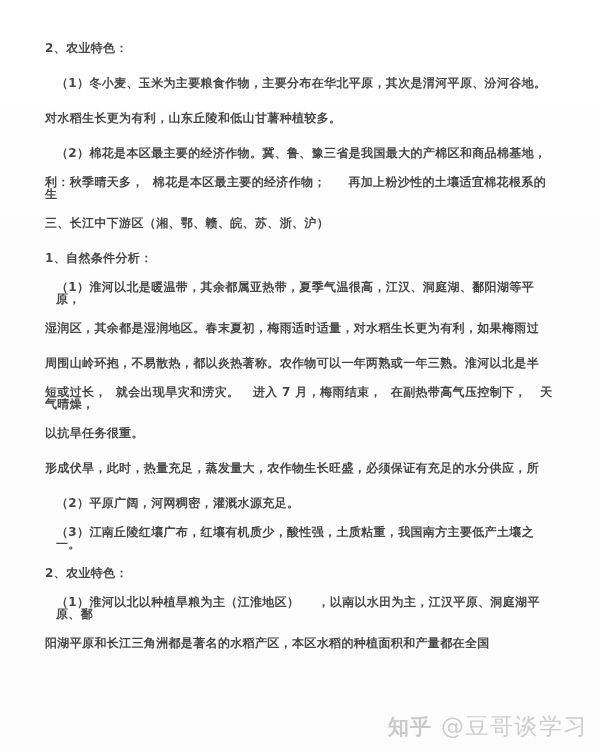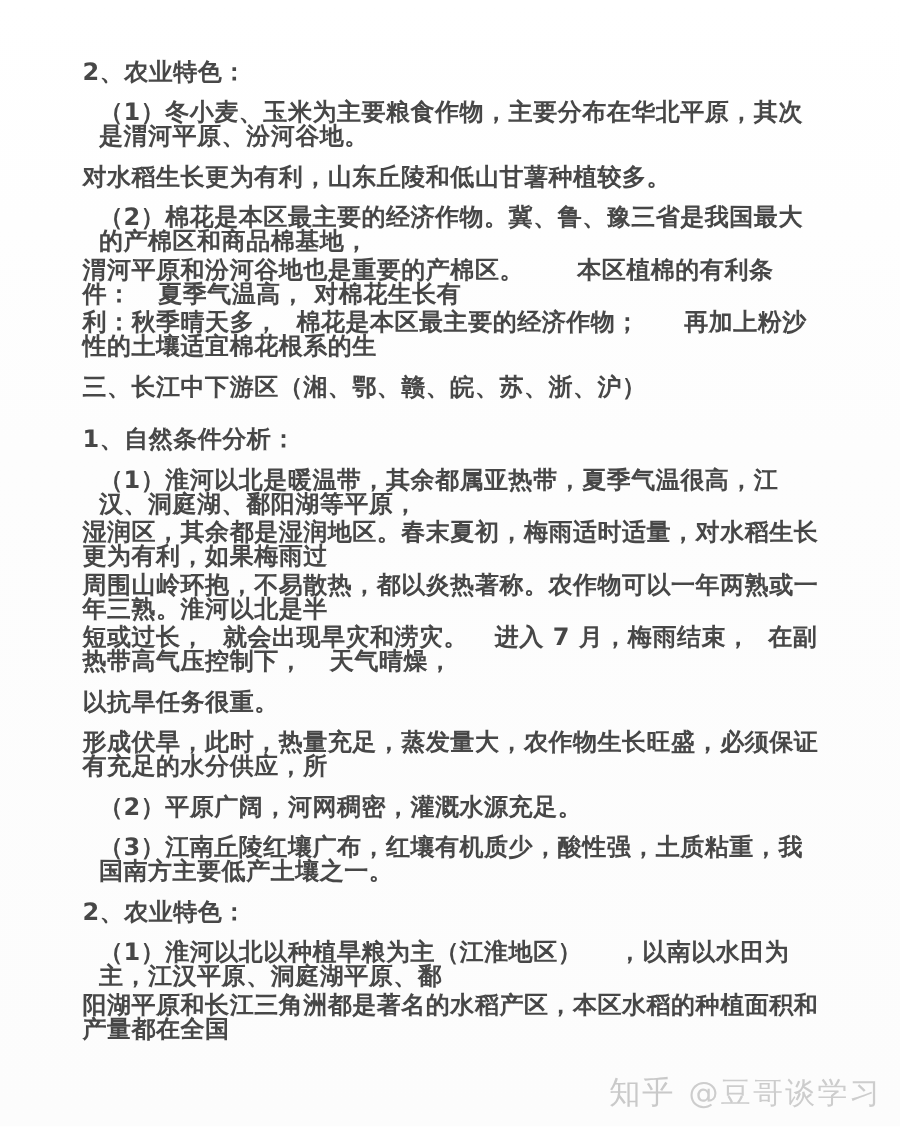--- a/index.html
+++ b/index.html
@@ -38,23 +38,23 @@
 
   #doc-body {
     position: relative;
     z-index: 1;
     padding: 30px 44px 0 45px;
     box-sizing: border-box;
   }
 
   .para {
     color: #2a2a2a;
-    font-size: 16px;
+    font-size: 12px;
     line-height: 1.0;
-    margin: 10px;
+    margin: 0;
     white-space: pre-wrap;
     letter-spacing: 0.35px;
     font-weight: 600;
     
     opacity: 0.86;
     text-rendering: optimizeLegibility;
   }
 
   
   .line {
@@ -75,28 +75,28 @@
     right: 12px;
     bottom: 9px;
     z-index: 5;
     display: flex;
     align-items: center;
     gap: 9px;
     pointer-events: none;
   }
   .wm-logo {
     font-size: 21px;
-    font-weight: 400;
+    font-weight: 700;
     color: #b9b9b9;
     letter-spacing: 1px;
     opacity: 0.75;
     font-family: "DejaVu Sans", "Liberation Sans", sans-serif;
   }
   .wm-handle {
-    font-size: 20px;
+    font-size: 23px;
     color: #c2c2c2;
     letter-spacing: 1.5px;
     opacity: 0.8;
     font-weight: 500;
     font-family: "DejaVu Sans", "Liberation Sans", sans-serif;
   }
 </style>
 </head>
 <body>
 
@@ -107,23 +107,20 @@
         <div class="para heading">2、农业特色：</div>
       </div>
     <div class="line indent-2">
         <div class="para">（1）冬小麦、玉米为主要粮食作物，主要分布在华北平原，其次是渭河平原、汾河谷地。</div>
       </div>
     <div class="line indent-1">
         <div class="para">对水稻生长更为有利，山东丘陵和低山甘薯种植较多。</div>
       </div>
     <div class="line indent-2">
         <div class="para">（2）棉花是本区最主要的经济作物。冀、鲁、豫三省是我国最大的产棉区和商品棉基地，</div>
-      </div>
-    <div class="line indent-1">
-        <div class="para">渭河平原和汾河谷地也是重要的产棉区。      本区植棉的有利条件：   夏季气温高， 对棉花生长有</div>
       </div>
     <div class="line indent-1">
         <div class="para">利：秋季晴天多，  棉花是本区最主要的经济作物；     再加上粉沙性的土壤适宜棉花根系的生</div>
       </div>
     <div class="line indent-1">
         <div class="para heading">三、长江中下游区（湘、鄂、赣、皖、苏、浙、沪）</div>
       </div>
     <div class="line indent-1">
         <div class="para heading">1、自然条件分析：</div>
       </div>

